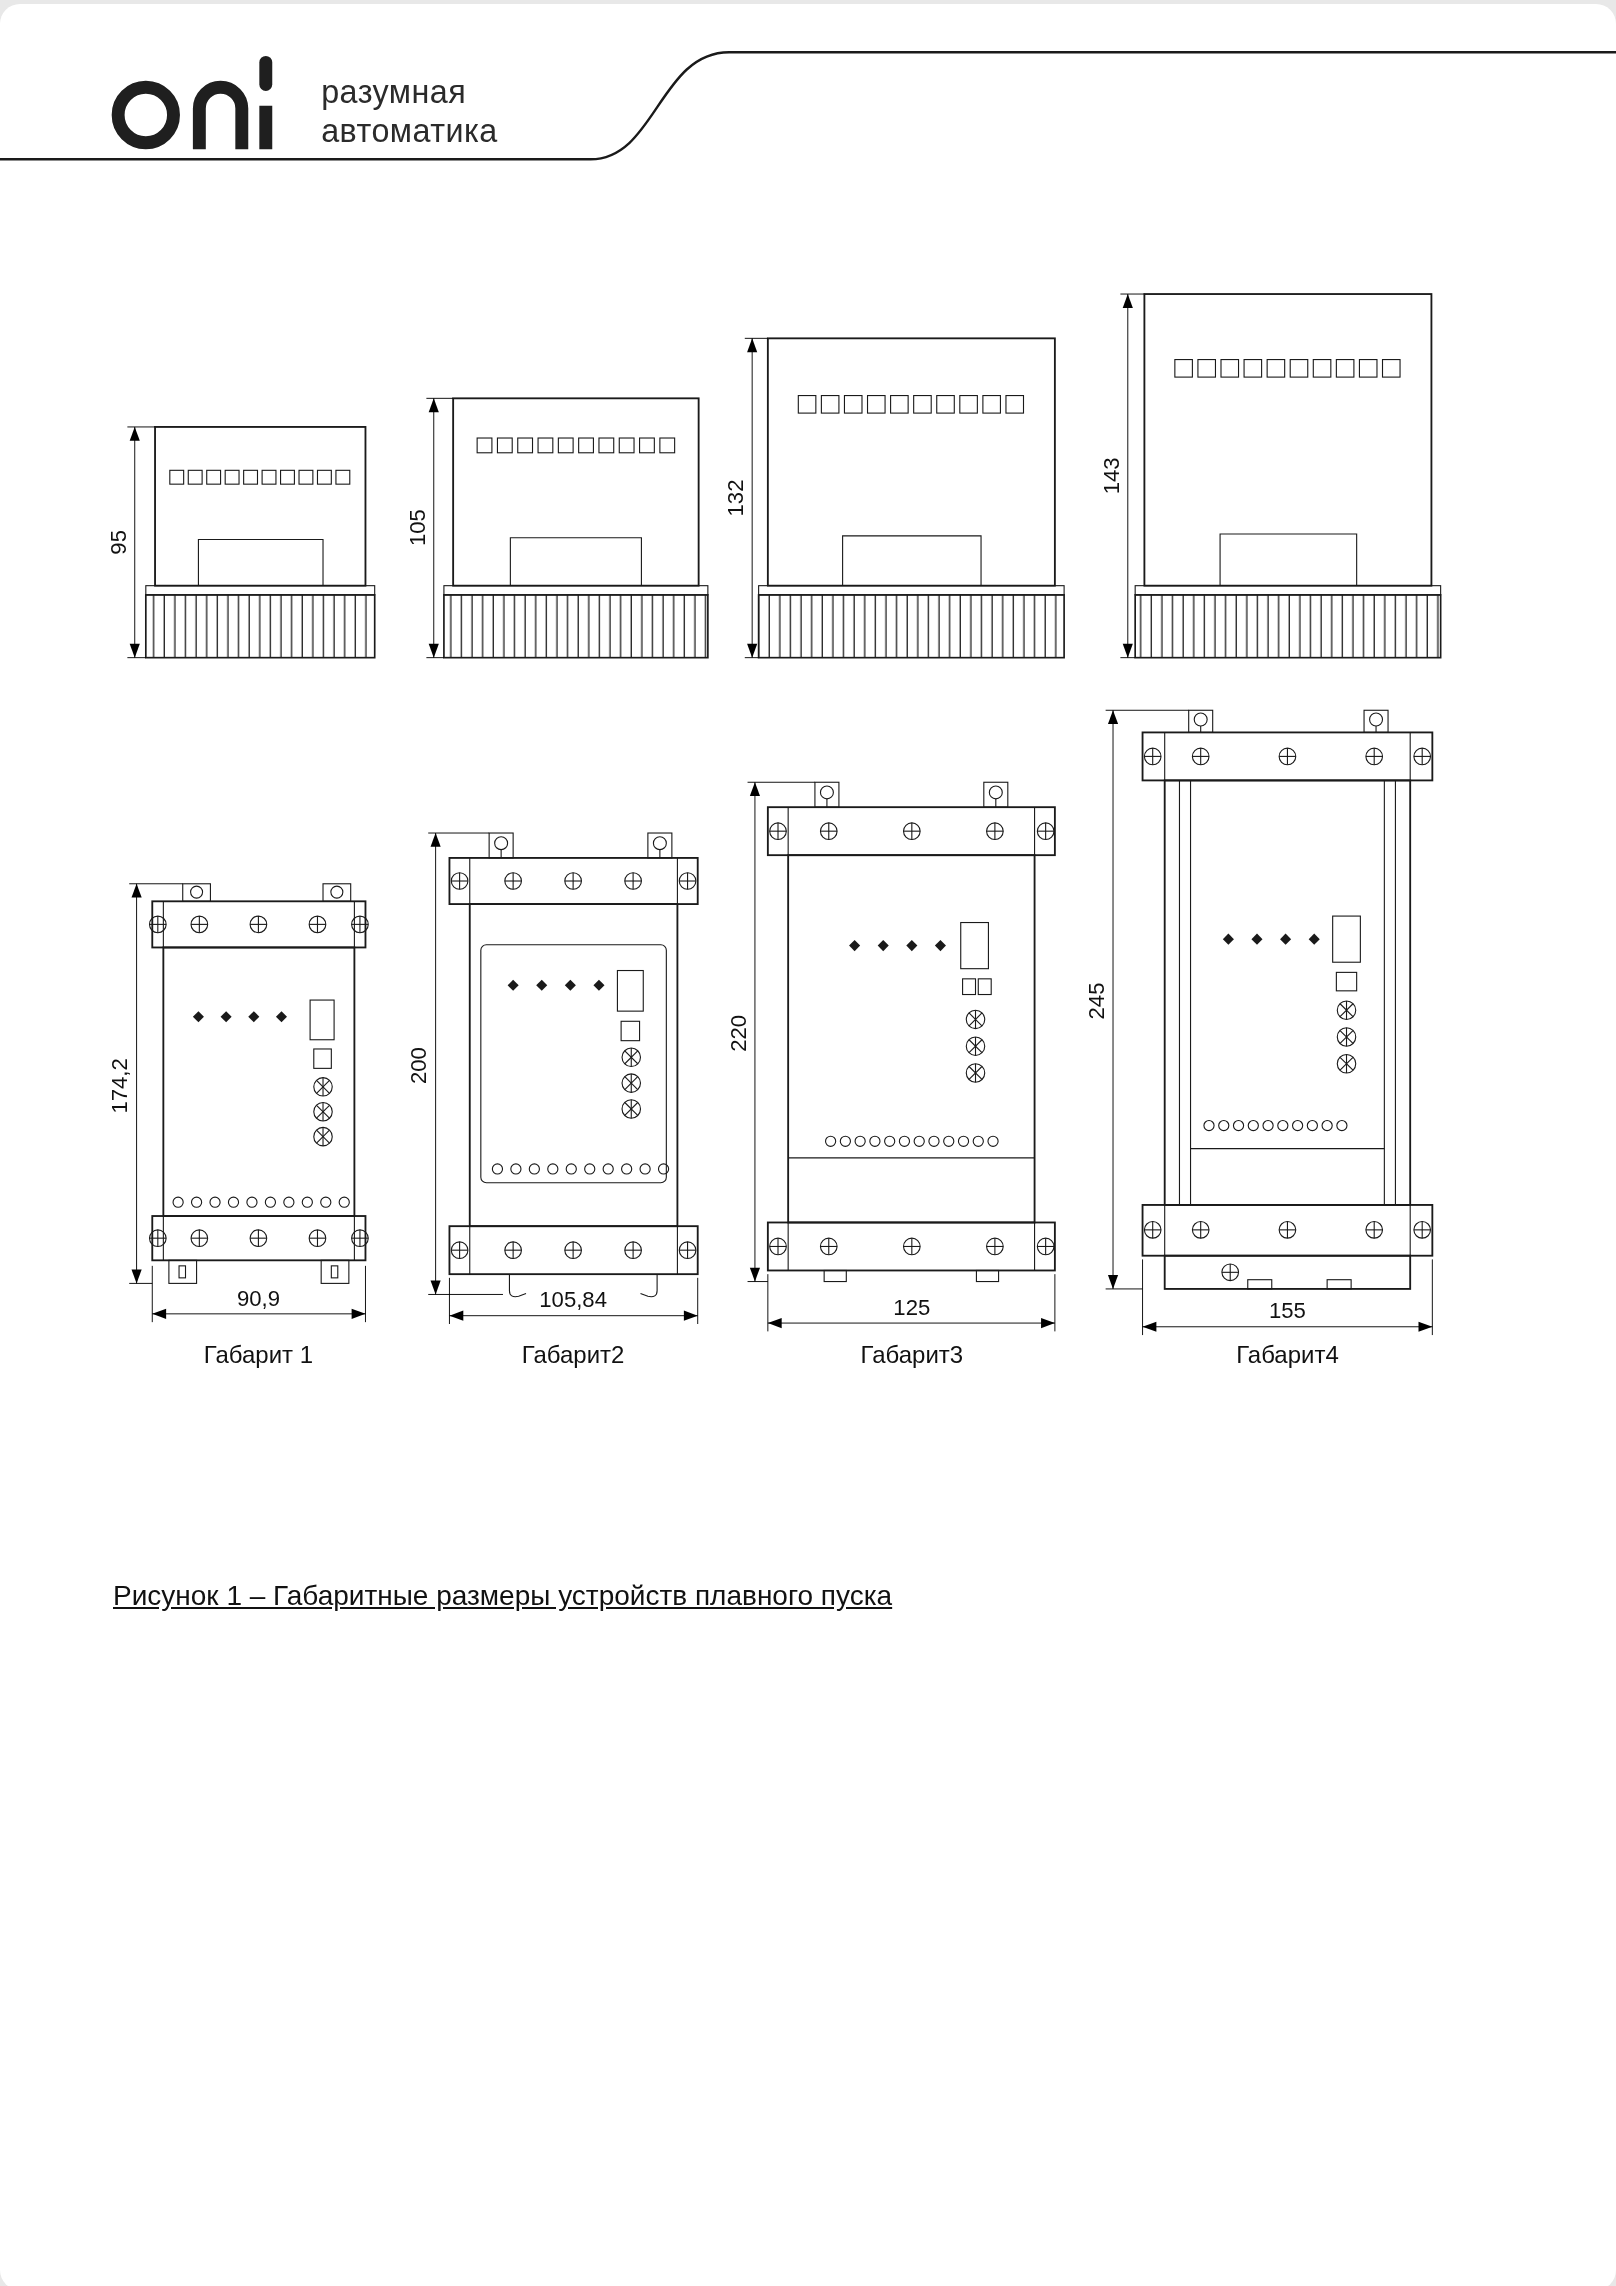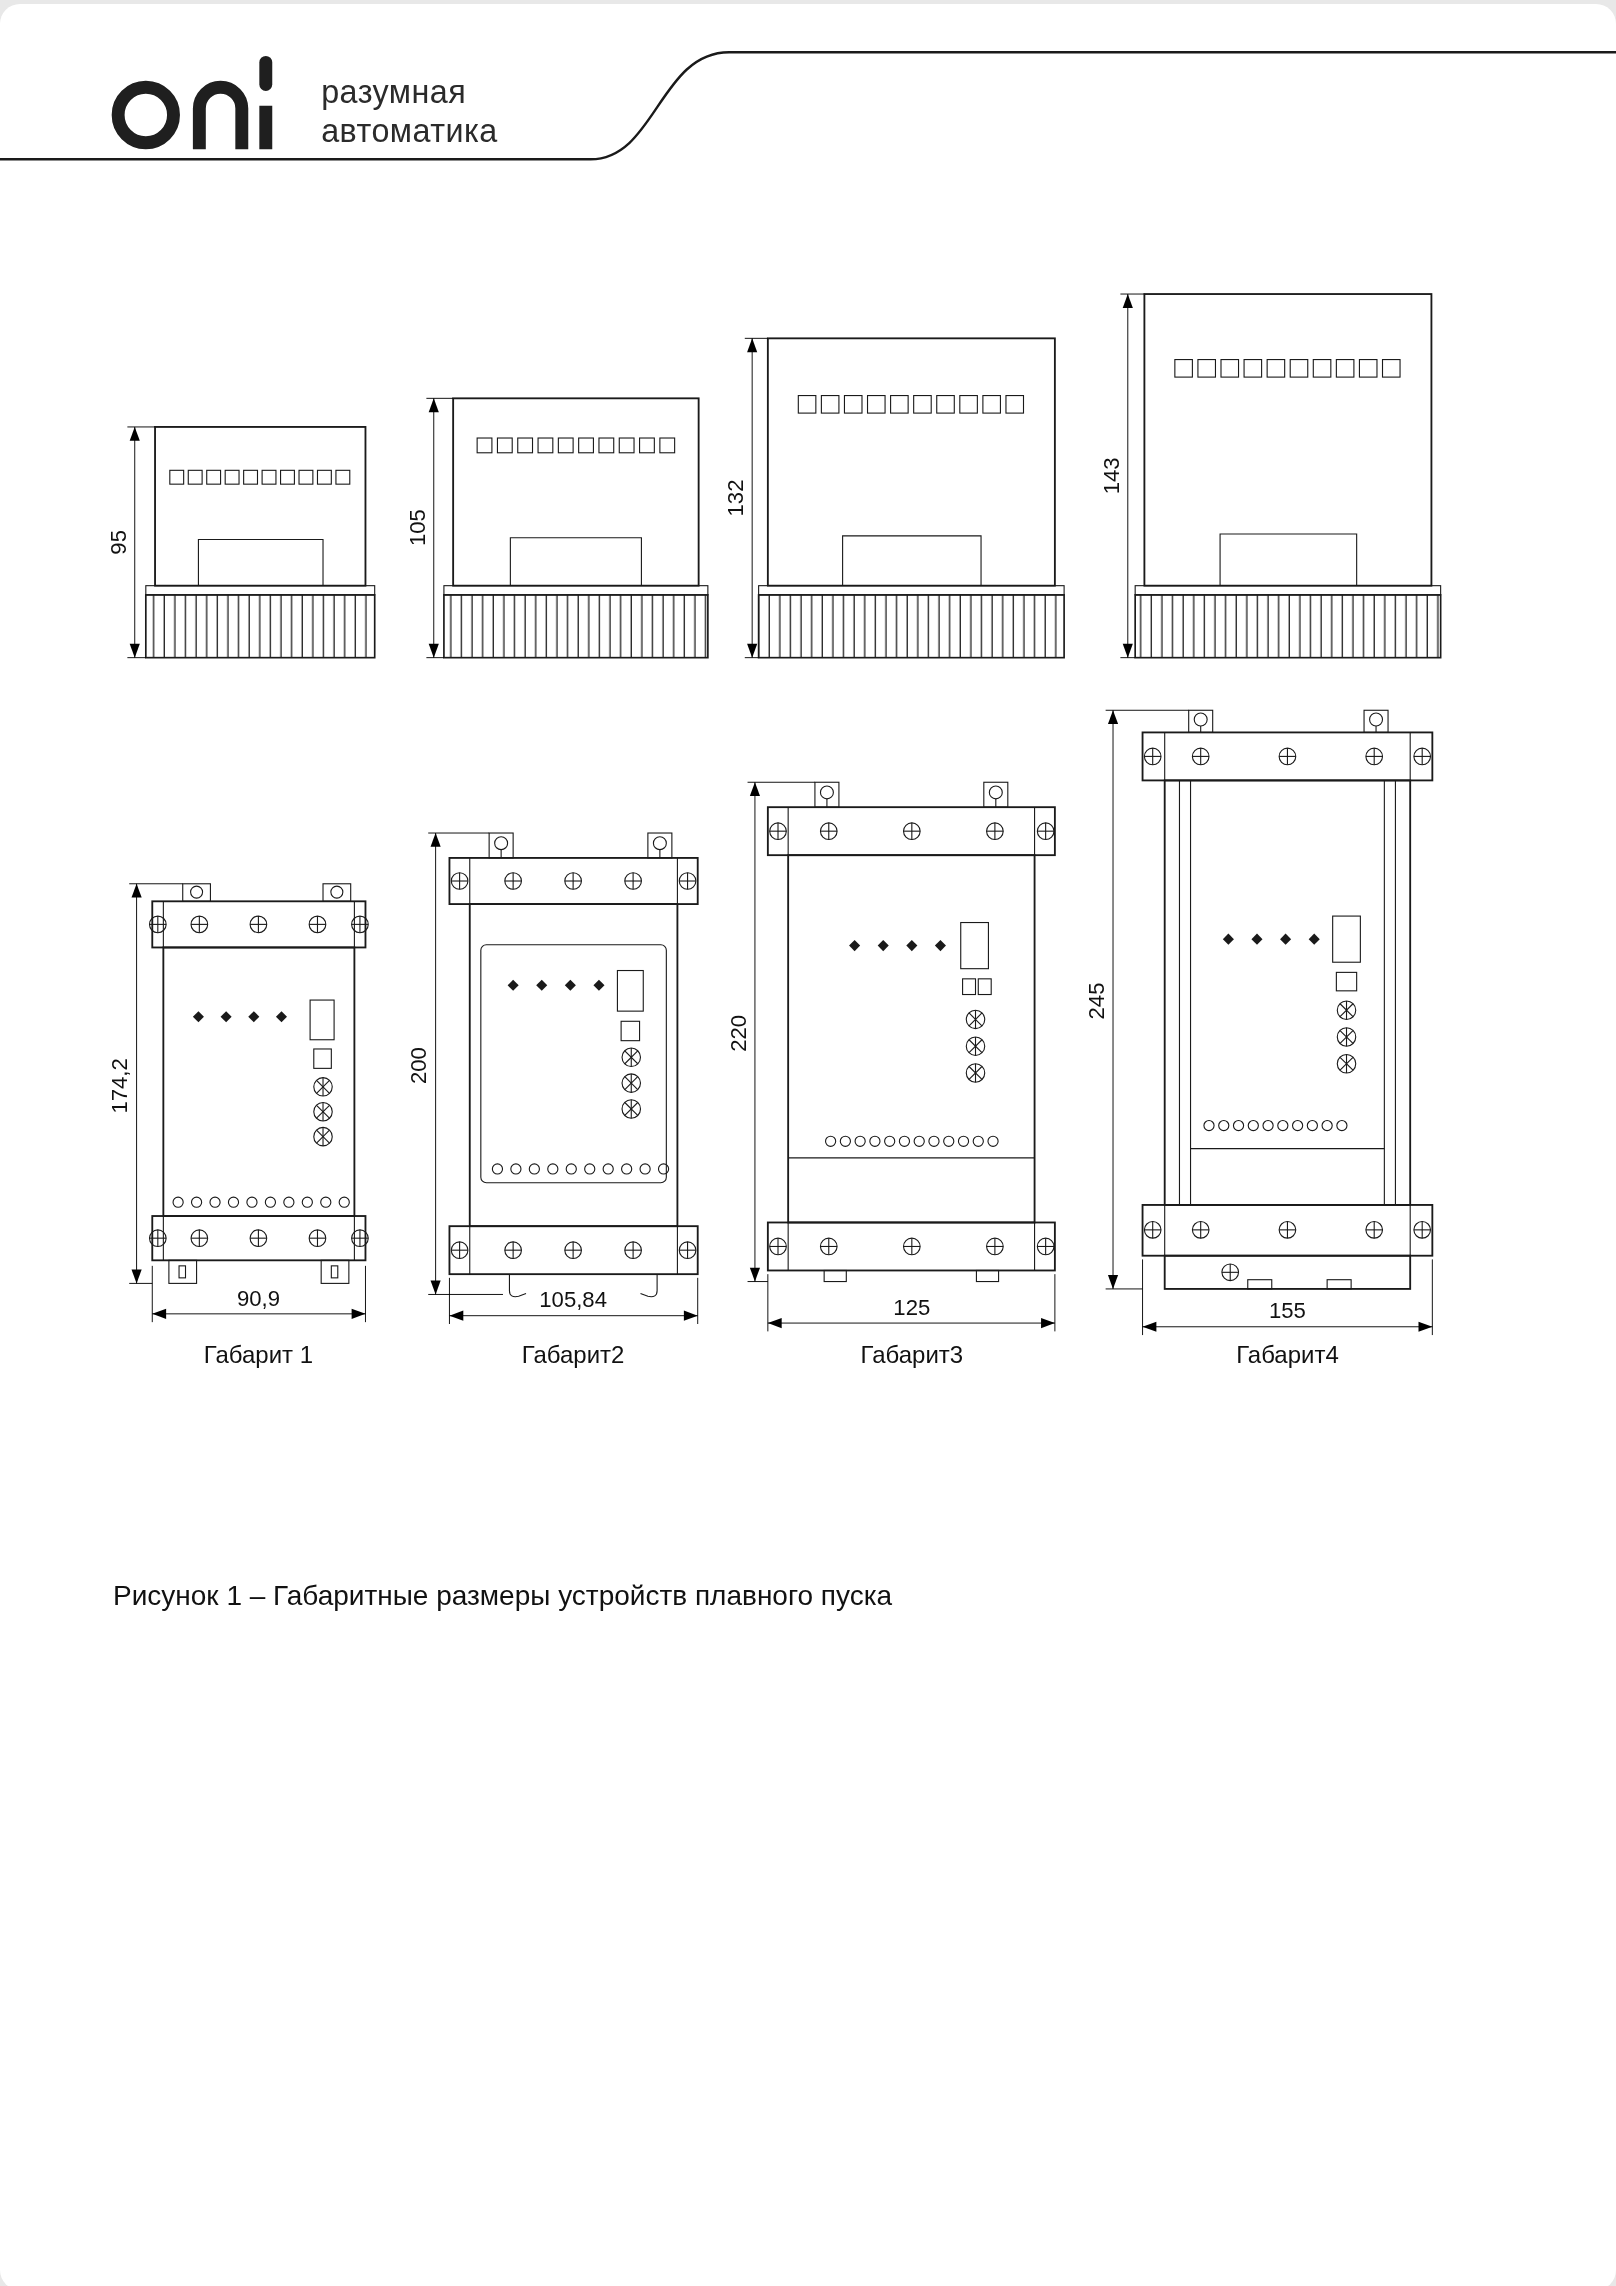--- a/index.html
+++ b/index.html
@@ -9,21 +9,21 @@
   .curve{stroke:#1a1a1a;stroke-width:2.6;fill:none;}
   .logo{stroke:#1f1f1f;stroke-width:14;fill:none;}
   .logofill{fill:#1f1f1f;stroke:none;}
   .tag{font-family:"Liberation Sans",sans-serif;font-size:35px;fill:#2b2b2b;letter-spacing:0.5px;}
   .ln{stroke:#1a1a1a;stroke-width:2;fill:none;}
   .ln1{stroke:#1a1a1a;stroke-width:1.2;fill:none;}
   .fins{stroke:#1a1a1a;stroke-width:1.8;fill:url(#finpat);}
   .dim{stroke:#000;stroke-width:1;fill:none;}
   .dimtxt{font-family:"Liberation Sans",sans-serif;font-size:24px;fill:#111;}
   .lbl{font-family:"Liberation Sans",sans-serif;font-size:26px;fill:#111;}
-  .caption{position:absolute;left:113px;top:1576px;font-size:28px;color:#111;}
+  .caption{position:absolute;left:113px;top:1576px;font-size:28px;color:#111;text-decoration:underline;}
 </style>
 </head>
 <body>
 
 <div class="page">
 
 <svg width="1616" height="1431" viewBox="0 0 1751 1550">
   <defs>
     <g id="screw" class="ln1">
       <circle cx="0" cy="0" r="9"></circle>

